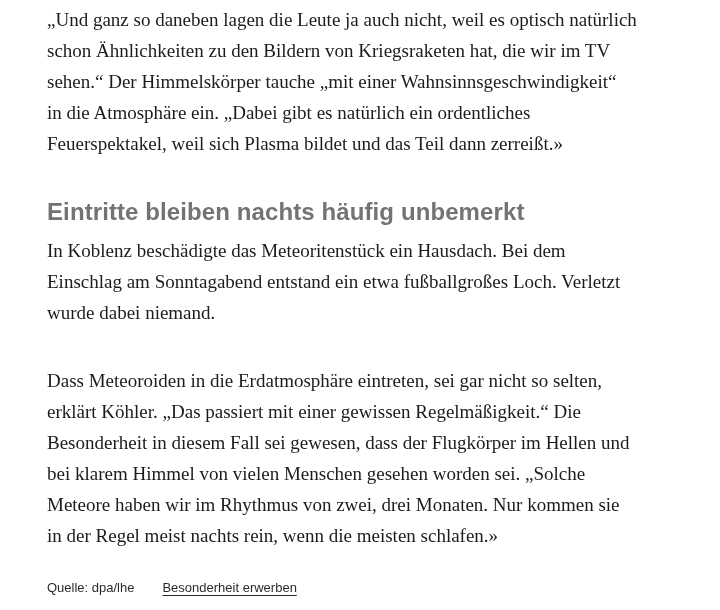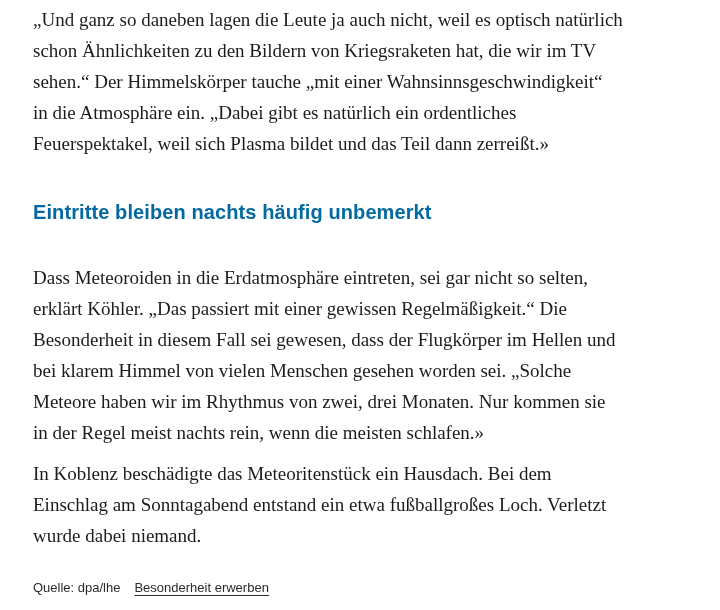--- a/index.html
+++ b/index.html
@@ -8,50 +8,51 @@
     background: #ffffff;
     width: 720px;
     height: 610px;
     overflow: hidden;
   }
   .article {
     box-sizing: border-box;
     width: 656px;
     padding: 0 18px 0 33px;
     color: #1c1c1c;
+    margin-left: 14px;
   }
   .body-text {
     font-family: "Liberation Serif", "DejaVu Serif", serif;
     font-size: 19px;
     line-height: 31px;
     color: #1c1c1c;
     white-space: pre-line;
     margin: 0;
   }
   .p1 { margin-top: 4px; }
   .p2 { margin-top: 37px; }
   .p3 { margin-top: 10px; }
   .section-heading {
     font-family: "Liberation Sans", "DejaVu Sans", sans-serif;
-    font-size: 20px;
+    font-size: 24px;
     font-weight: 700;
     line-height: 26px;
-    color: #0369a1;
+    color: #737373;
     margin: 40px 0 0 0;
     letter-spacing: 0.1px;
   }
   .footer {
     margin-top: 28px;
     font-family: "Liberation Sans", "DejaVu Sans", sans-serif;
     font-size: 13px;
     line-height: 18px;
     color: #2b2b2b;
     display: flex;
     align-items: flex-start;
-    gap: 14px;
+    gap: 28px;
   }
   .source-label {
     color: #2b2b2b;
   }
   .rights-link {
     color: #2b2b2b;
     text-decoration: underline;
     text-underline-offset: 3px;
     cursor: pointer;
   }
@@ -62,29 +63,29 @@
 <main class="article">
 
   <p class="body-text p1">„Und ganz so daneben lagen die Leute ja auch nicht, weil es optisch natürlich
 schon Ähnlichkeiten zu den Bildern von Kriegsraketen hat, die wir im TV
 sehen.“ Der Himmelskörper tauche „mit einer Wahnsinnsgeschwindigkeit“
 in die Atmosphäre ein. „Dabei gibt es natürlich ein ordentliches
 Feuerspektakel, weil sich Plasma bildet und das Teil dann zerreißt.»</p>
 
   <h2 class="section-heading">Eintritte bleiben nachts häufig unbemerkt</h2>
 
+  <p class="body-text p3">In Koblenz beschädigte das Meteoritenstück ein Hausdach. Bei dem
+Einschlag am Sonntagabend entstand ein etwa fußballgroßes Loch. Verletzt
+wurde dabei niemand.</p>
+
   <p class="body-text p2">Dass Meteoroiden in die Erdatmosphäre eintreten, sei gar nicht so selten,
 erklärt Köhler. „Das passiert mit einer gewissen Regelmäßigkeit.“ Die
 Besonderheit in diesem Fall sei gewesen, dass der Flugkörper im Hellen und
 bei klarem Himmel von vielen Menschen gesehen worden sei. „Solche
 Meteore haben wir im Rhythmus von zwei, drei Monaten. Nur kommen sie
 in der Regel meist nachts rein, wenn die meisten schlafen.»</p>
-
-  <p class="body-text p3">In Koblenz beschädigte das Meteoritenstück ein Hausdach. Bei dem
-Einschlag am Sonntagabend entstand ein etwa fußballgroßes Loch. Verletzt
-wurde dabei niemand.</p>
 
   <div class="footer">
     <span class="source-label">Quelle: dpa/lhe</span>
     <a class="rights-link">Besonderheit erwerben</a>
   </div>
 
 </main>
 
 </body></html>

